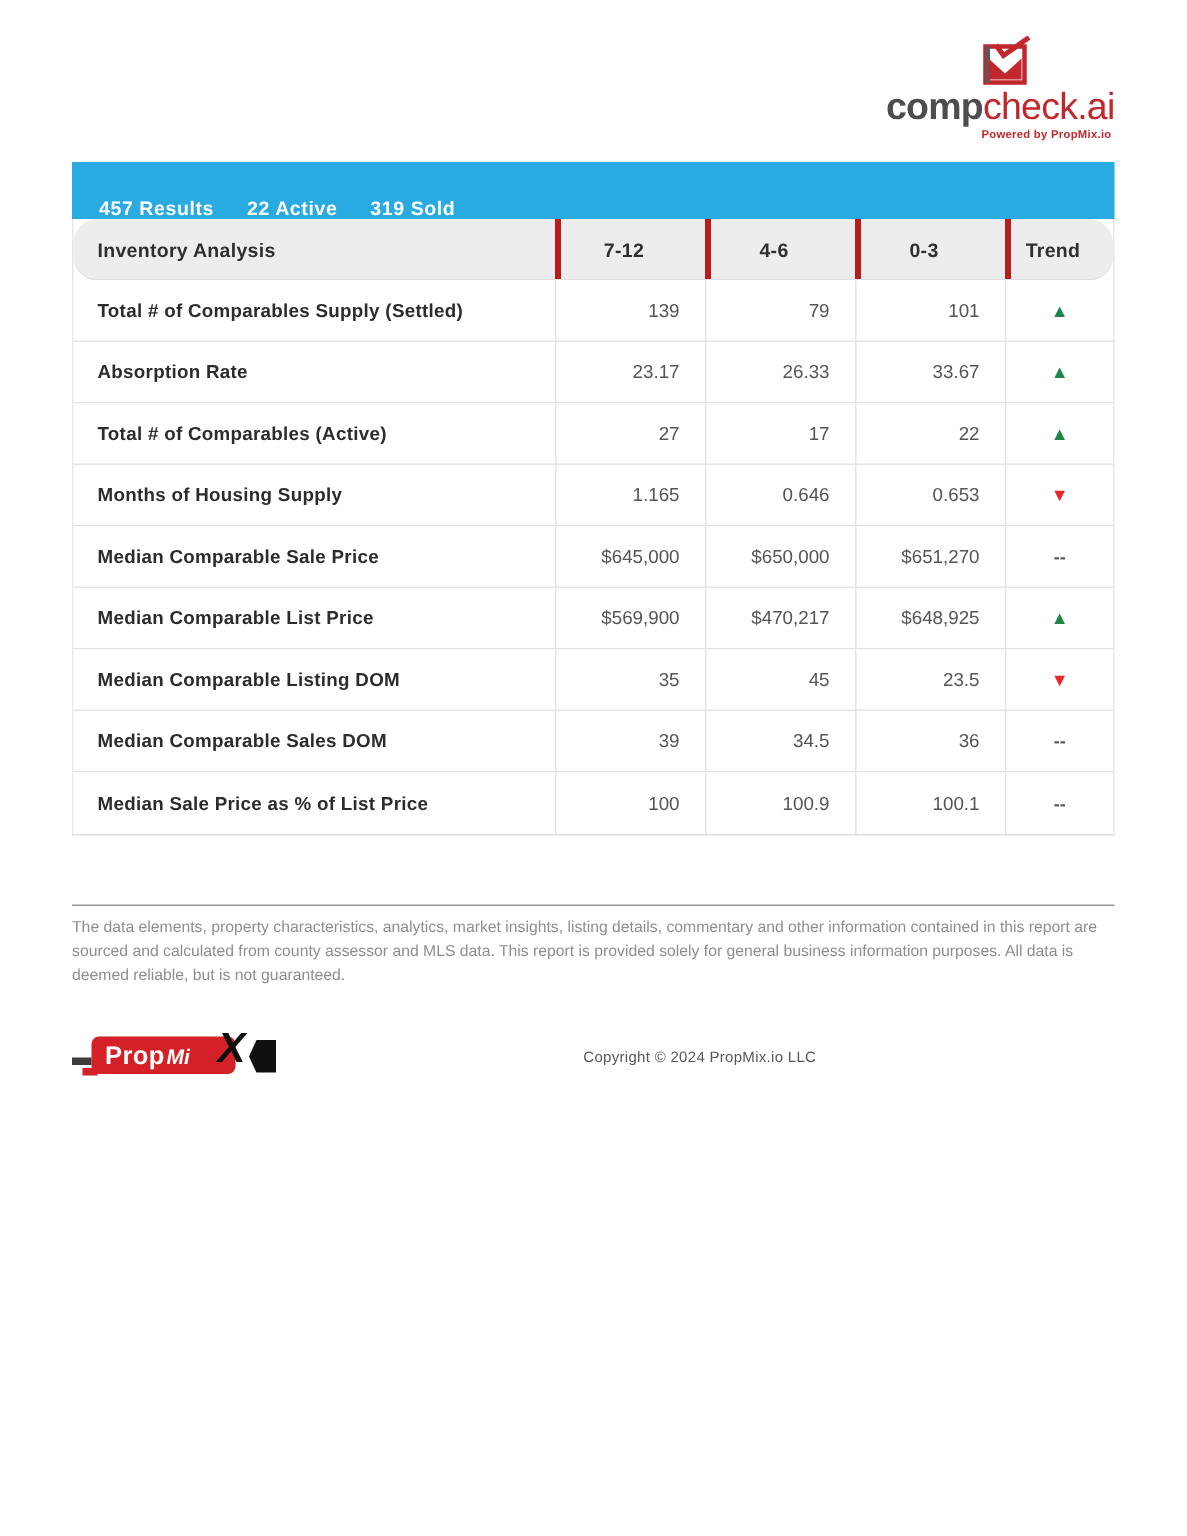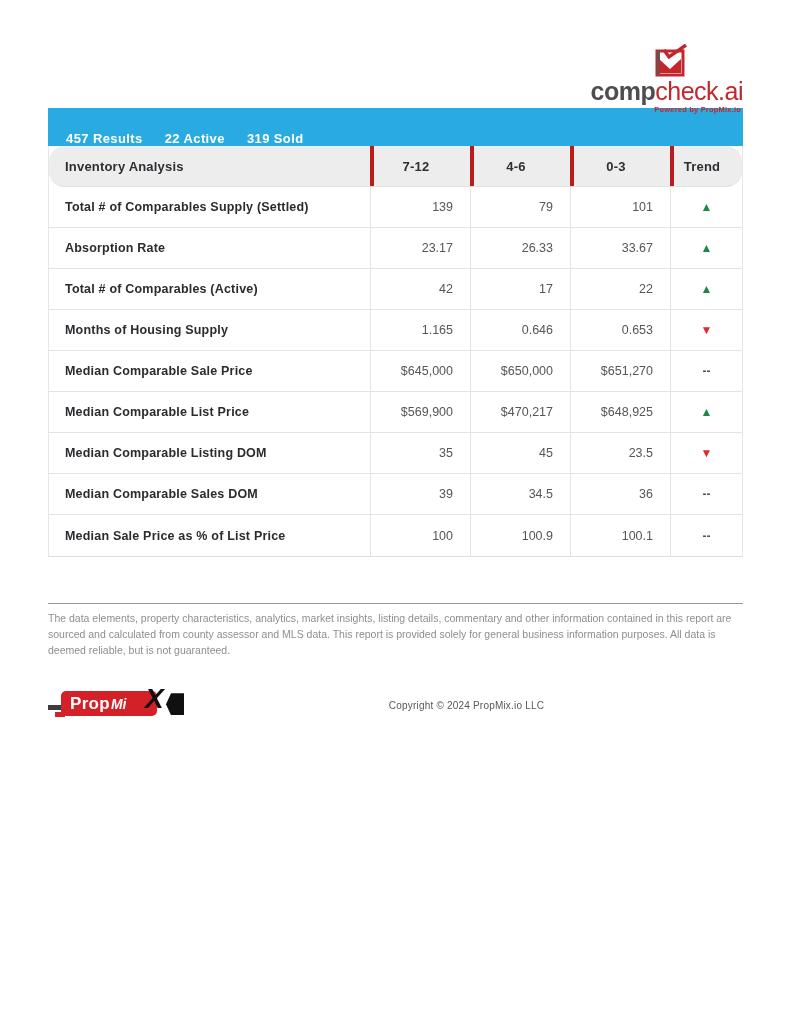--- a/index.html
+++ b/index.html
@@ -2,21 +2,21 @@
 <html><head>
 <meta charset="utf-8">
 <style>
   * { margin:0; padding:0; box-sizing:border-box; }
   html,body { width:791px; height:1024px; background:#ffffff; overflow:hidden;
               font-family:"Liberation Sans", sans-serif; }
   .page { width:791px; height:1024px; position:relative; padding:0 48px; }
 
   
   .brand-area { height:108px; position:relative; }
-  .brand { position:absolute; right:0; top:44px; display:flex; flex-direction:column; align-items:flex-end; }
+  .brand { position:absolute; right:0; top:24px; display:flex; flex-direction:column; align-items:flex-end; }
   .brand-icon { margin-right:52px; height:34px; }
   .brand-text { font-size:25px; line-height:1.05; letter-spacing:-0.5px; white-space:nowrap; }
   .brand-comp { font-weight:700; color:#4d4d4d; }
   .brand-check { font-weight:400; color:#c1272d; }
   .brand-powered { font-size:7.5px; color:#c1272d; font-weight:700; margin-top:1px; margin-right:2px; letter-spacing:.2px; }
 
   
   .summary-bar { height:38px; background:#29abe2; display:flex; align-items:center;
                  gap:22px; padding-left:18px; }
   .summary-item { color:#ffffff; font-weight:700; font-size:13px; letter-spacing:.4px; white-space:nowrap; }
@@ -102,21 +102,21 @@
     <div class="tr">
       <div class="td c-label row-label">Absorption Rate</div>
       <div class="td c-num num-val">23.17</div>
       <div class="td c-num num-val">26.33</div>
       <div class="td c-num num-val">33.67</div>
       <div class="td c-trend trend-val" style="color: rgb(29, 134, 73);">▲</div>
     </div>
 
     <div class="tr">
       <div class="td c-label row-label">Total # of Comparables (Active)</div>
-      <div class="td c-num num-val">42</div>
+      <div class="td c-num num-val">27</div>
       <div class="td c-num num-val">17</div>
       <div class="td c-num num-val">22</div>
       <div class="td c-trend trend-val" style="color: rgb(29, 134, 73);">▲</div>
     </div>
 
     <div class="tr">
       <div class="td c-label row-label">Months of Housing Supply</div>
       <div class="td c-num num-val">1.165</div>
       <div class="td c-num num-val">0.646</div>
       <div class="td c-num num-val">0.653</div>

